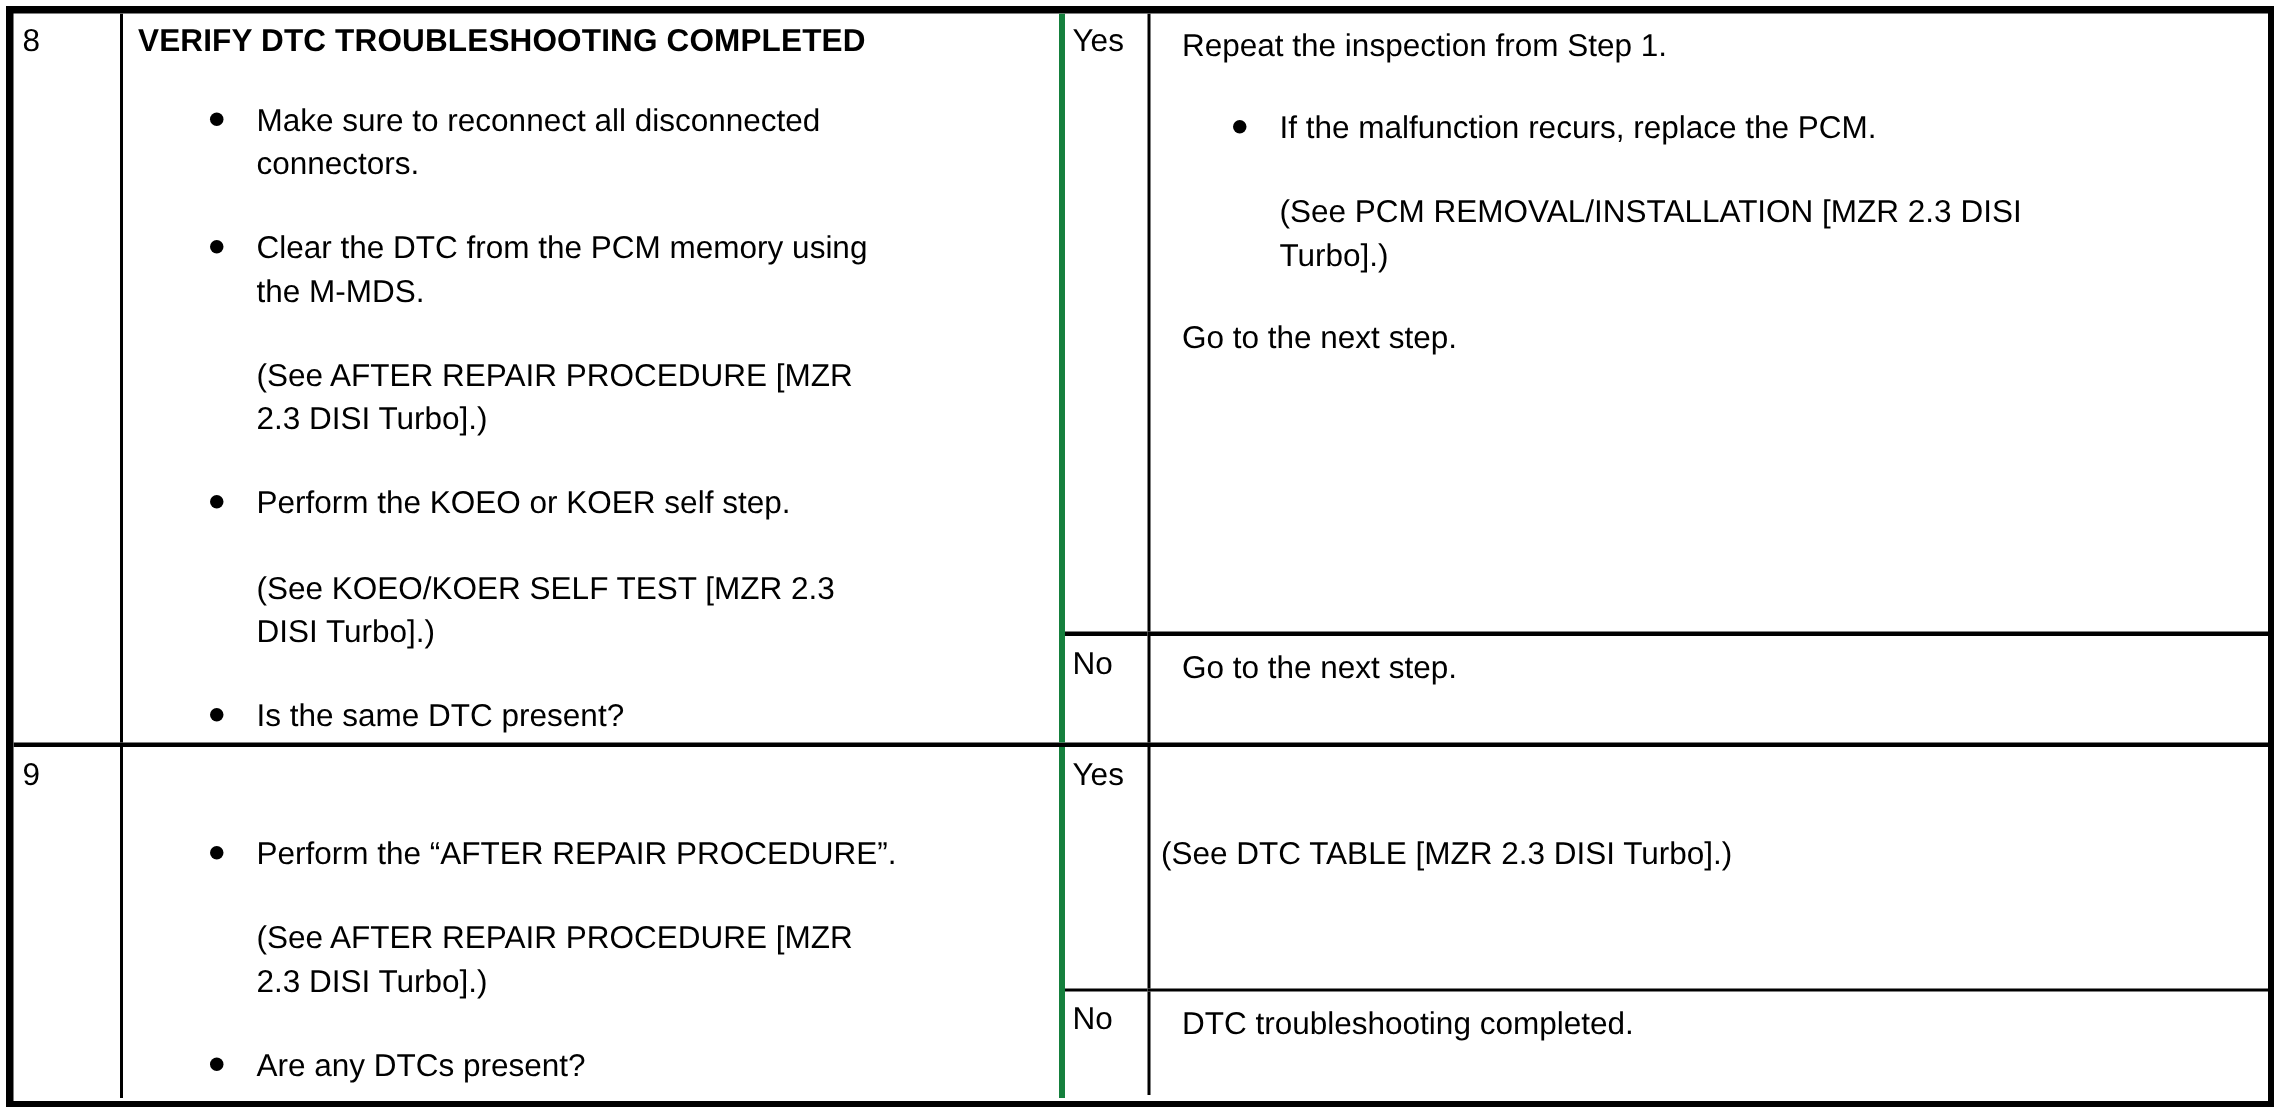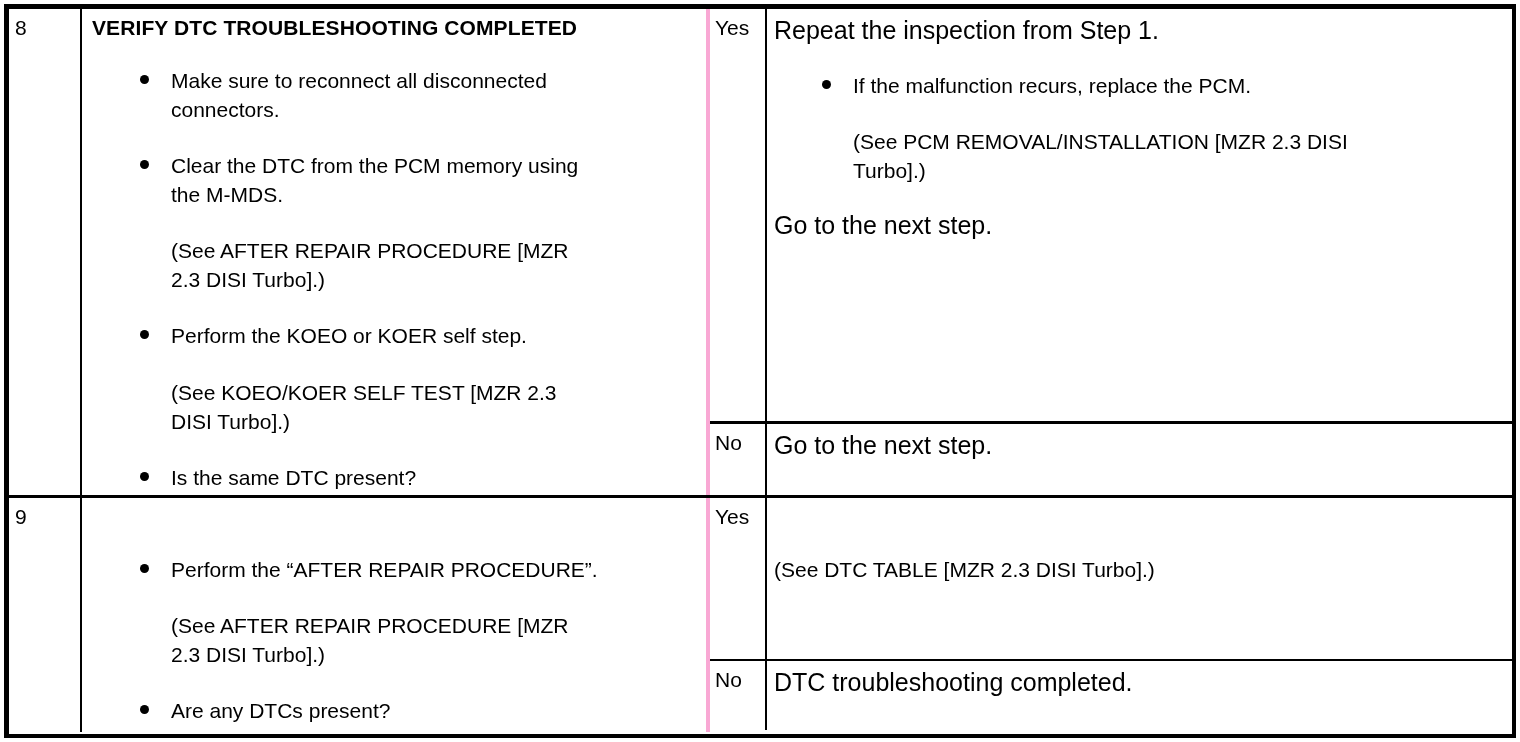--- a/index.html
+++ b/index.html
@@ -67,21 +67,21 @@
     line-height: 24px;
   }
 
   .col-body {
     position: absolute;
     left: 73px;
     top: 0;
     bottom: 0;
     width: 628px;  
     box-sizing: border-box;
-    border-right: 4px solid #f9a8d4;
+    border-right: 4px solid #15803d;
     padding: 0;
   }
 
   .col-yesno {
     position: absolute;
     left: 701px;
     top: 0;
     bottom: 0;
     width: 55px;
     box-sizing: border-box;
@@ -134,23 +134,24 @@
     position: absolute;
     font-size: 21px;
     font-weight: bold;
     line-height: 24px;
     letter-spacing: 0.1px;
     white-space: nowrap;
   }
 
   .para {
     position: absolute;
-    font-size: 25px;
+    font-size: 21px;
     line-height: 29px;
     white-space: pre-line;
+    margin-left: 14px;
   }
 
   .bullet-item {
     position: absolute;
   }
   .bullet-dot {
     position: absolute;
     left: 0;
     top: 9px;
     width: 9px;

